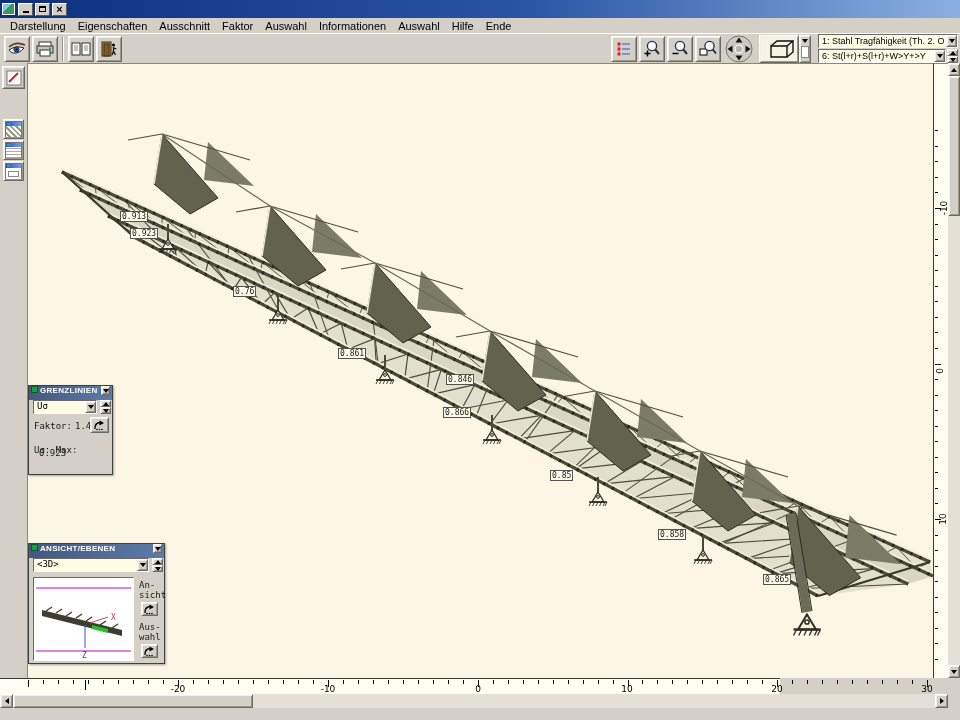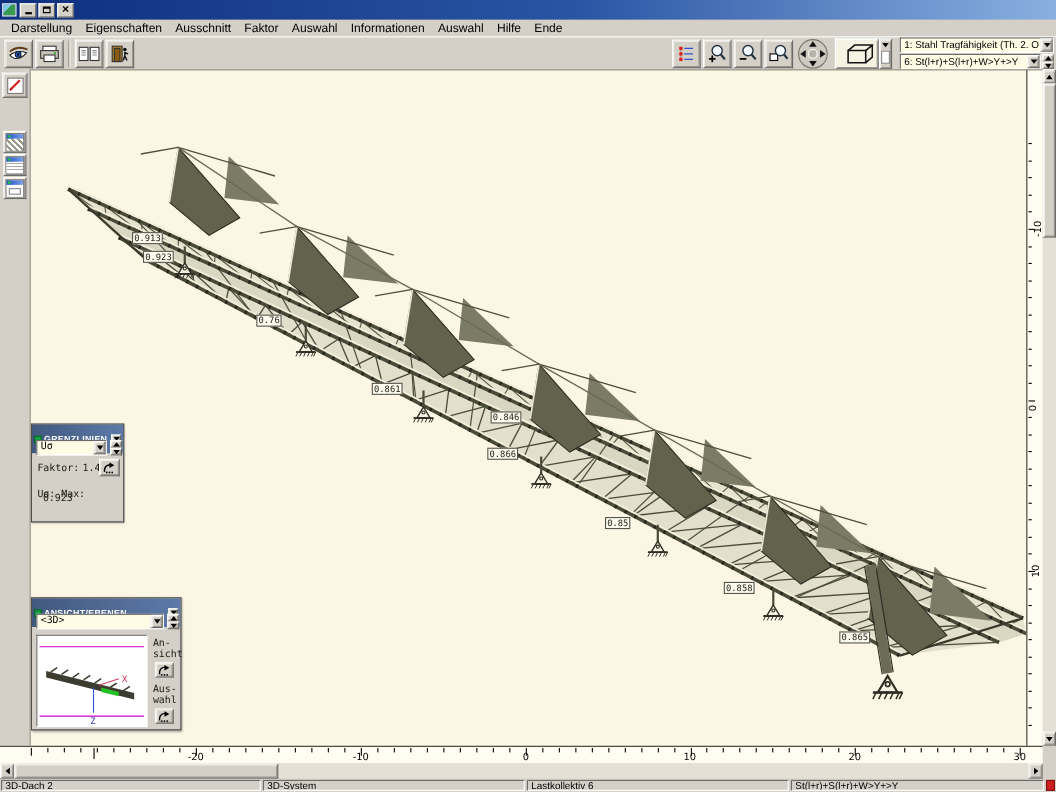--- a/index.html
+++ b/index.html
@@ -77,21 +77,21 @@
     background:#fffdf2; border-left:1px solid #3a3a30; border-top:1px solid #8a8678; }
   .vtick { position:absolute; left:1px; height:1px; background:#000; }
   .vlabel { position:absolute; left:3px; font:9px "DejaVu Sans",sans-serif; color:#000;
     transform:translateY(-50%) rotate(-90deg); }
 
   .vscroll { position:absolute; left:948px; top:0; width:12px; height:615px; background:#e4e0d6; }
   .sarrow { position:absolute; left:0; width:12px; height:13px; display:flex; align-items:center; justify-content:center; }
   .vthumb { position:absolute; left:0; top:13px; width:12px; height:140px; }
 
   
-  .hruler { position:absolute; left:0; top:678px; width:948px; height:16px;
+  .hruler { position:absolute; left:0; top:678px; width:780px; height:16px;
     background:#fffdf2; border-top:1px solid #3a3a30; }
   .htick { position:absolute; top:1px; width:1px; background:#000; }
   .hlabel { position:absolute; top:5px; font:9px "DejaVu Sans",sans-serif; transform:translateX(-50%); color:#000; }
   .hruler-corner { position:absolute; left:948px; top:678px; width:12px; height:16px; background:#d4d0c8; }
 
   .hscroll { position:absolute; left:0; top:694px; width:948px; height:14px; background:#e4e0d6; }
   .harrow { position:absolute; top:0; width:13px; height:14px; display:flex; align-items:center; justify-content:center; }
   .tri-left { width:0;height:0;border-top:3px solid transparent;border-bottom:3px solid transparent;border-right:4px solid #000; }
   .tri-right { width:0;height:0;border-top:3px solid transparent;border-bottom:3px solid transparent;border-left:4px solid #000; }
   .hthumb { position:absolute; left:13px; top:0; width:240px; height:14px; }
@@ -99,22 +99,22 @@
 
   .statusbar { position:absolute; left:0; top:708px; width:960px; height:12px;
     background:#d4d0c8; display:flex; align-items:stretch; gap:2px; padding:1px 1px; }
   .sfield { font:9px "Liberation Sans",sans-serif; padding-left:3px; overflow:hidden; white-space:nowrap;
     border:1px solid; border-color:#6a6a6a #fff #fff #6a6a6a; line-height:9px; }
   .sicon { width:8px; background:#cc2020; border:1px solid #801010; flex:none; }
 
   
   .panel { position:absolute; background:#d4d0c8; border:1px solid #404040;
     box-shadow:1px 1px 2px rgba(0,0,0,.35); }
-  .ptitle { height:26px; background:linear-gradient(90deg,#42597f,#5d7aa8); color:#fff;
-    font-size:8px; font-weight:bold; display:flex; align-items:center; padding:0 2px; gap:2px; }
+  .ptitle { height:14px; background:linear-gradient(90deg,#42597f,#5d7aa8); color:#fff;
+    font-size:8px; font-weight:bold; display:flex; align-items:flex-start; padding:0 2px; gap:2px; }
   .ptitle .picon { width:7px; height:7px; background:#18a048; border:1px solid #0a5a28; flex:none; }
   .ptitle .ptext { flex:1; white-space:nowrap; overflow:hidden; letter-spacing:.3px; }
   .pbtn { width:9px; height:9px; display:flex; align-items:center; justify-content:center; flex:none; }
   .pcombo { position:absolute; display:flex; height:14px; background:#fffce6;justify-content:flex-end; }
   .pcombo .cval { flex:1; font:9px "DejaVu Sans Mono",monospace; padding-left:3px; overflow:hidden; }
   .ptextline { position:absolute; font:9px "DejaVu Sans Mono",monospace; color:#1a1a10; white-space:pre; }
   .applybtn { position:absolute; width:19px; height:16px; display:flex; align-items:center; justify-content:center; }
   .preview { position:absolute; background:#fff; }
   .sidebtn { position:absolute; width:17px; height:14px; display:flex; align-items:center; justify-content:center; }
 </style>
@@ -735,20 +735,13 @@
     <div class="harrow raised" style="left:0">
         <span class="tri-left"></span>
       </div>
     <div class="hthumb raised"></div>
     <div class="harrow raised" style="left:935px">
         <span class="tri-right"></span>
       </div>
   </div>
   <div class="hscroll-corner"></div>
 
-  <div class="statusbar">
-    <span class="sfield" style="width:236px">3D-Dach 2</span>
-    <span class="sfield" style="width:238px">3D-System</span>
-    <span class="sfield" style="width:238px">Lastkollektiv 6</span>
-    <span class="sfield" style="flex:1">St(l+r)+S(l+r)+W&gt;Y+&gt;Y</span>
-    <span class="sicon"></span>
-  </div>
 </div>
 
 </body></html>

